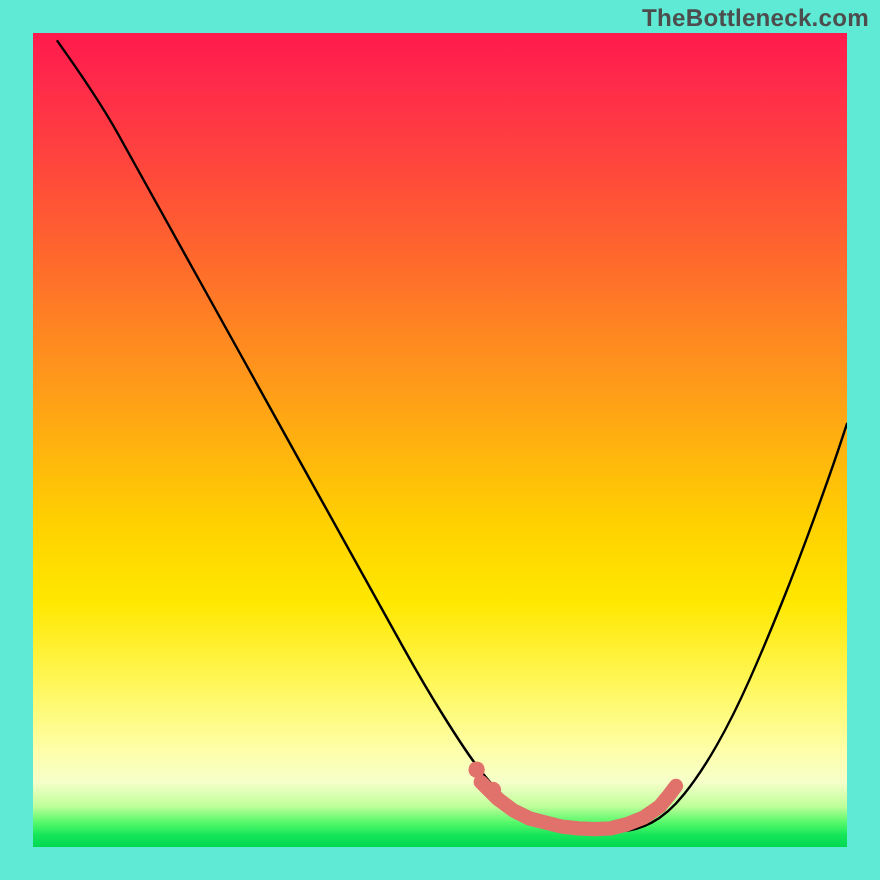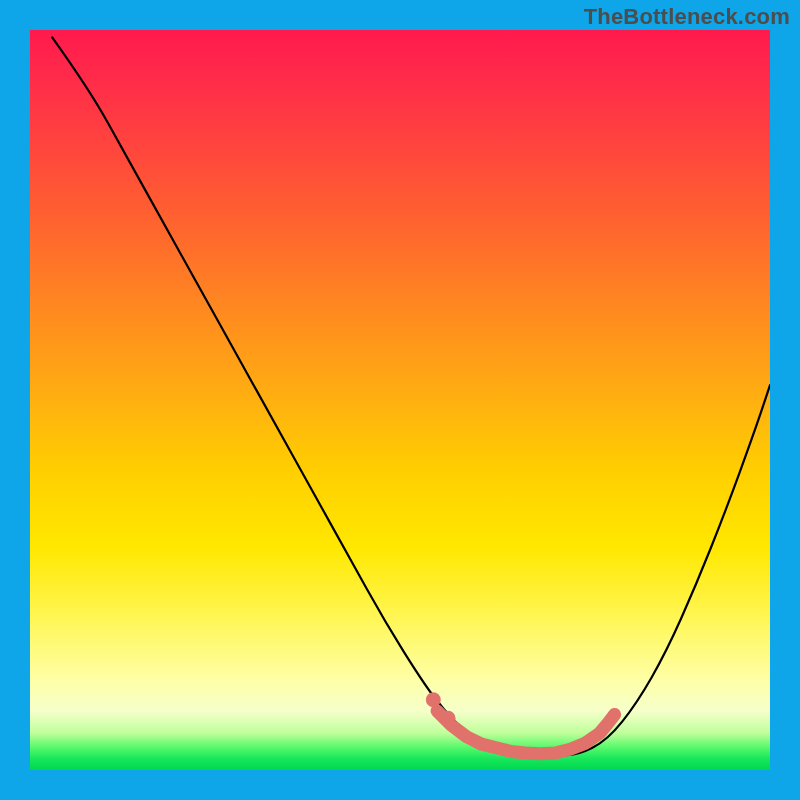--- a/index.html
+++ b/index.html
@@ -10,21 +10,21 @@
     background: #000;
     overflow: hidden;
     font-family: Arial, Helvetica, sans-serif;
   }
   .frame {
     position: absolute;
     left: 0;
     top: 0;
     width: 800px;
     height: 800px;
-    background: #0ea5e9;
+    background: #5eead4;
   }
   .plot {
     position: absolute;
     left: 30px;
     top: 30px;
     width: 740px;
     height: 740px;
     
     background: linear-gradient(
       to bottom,

